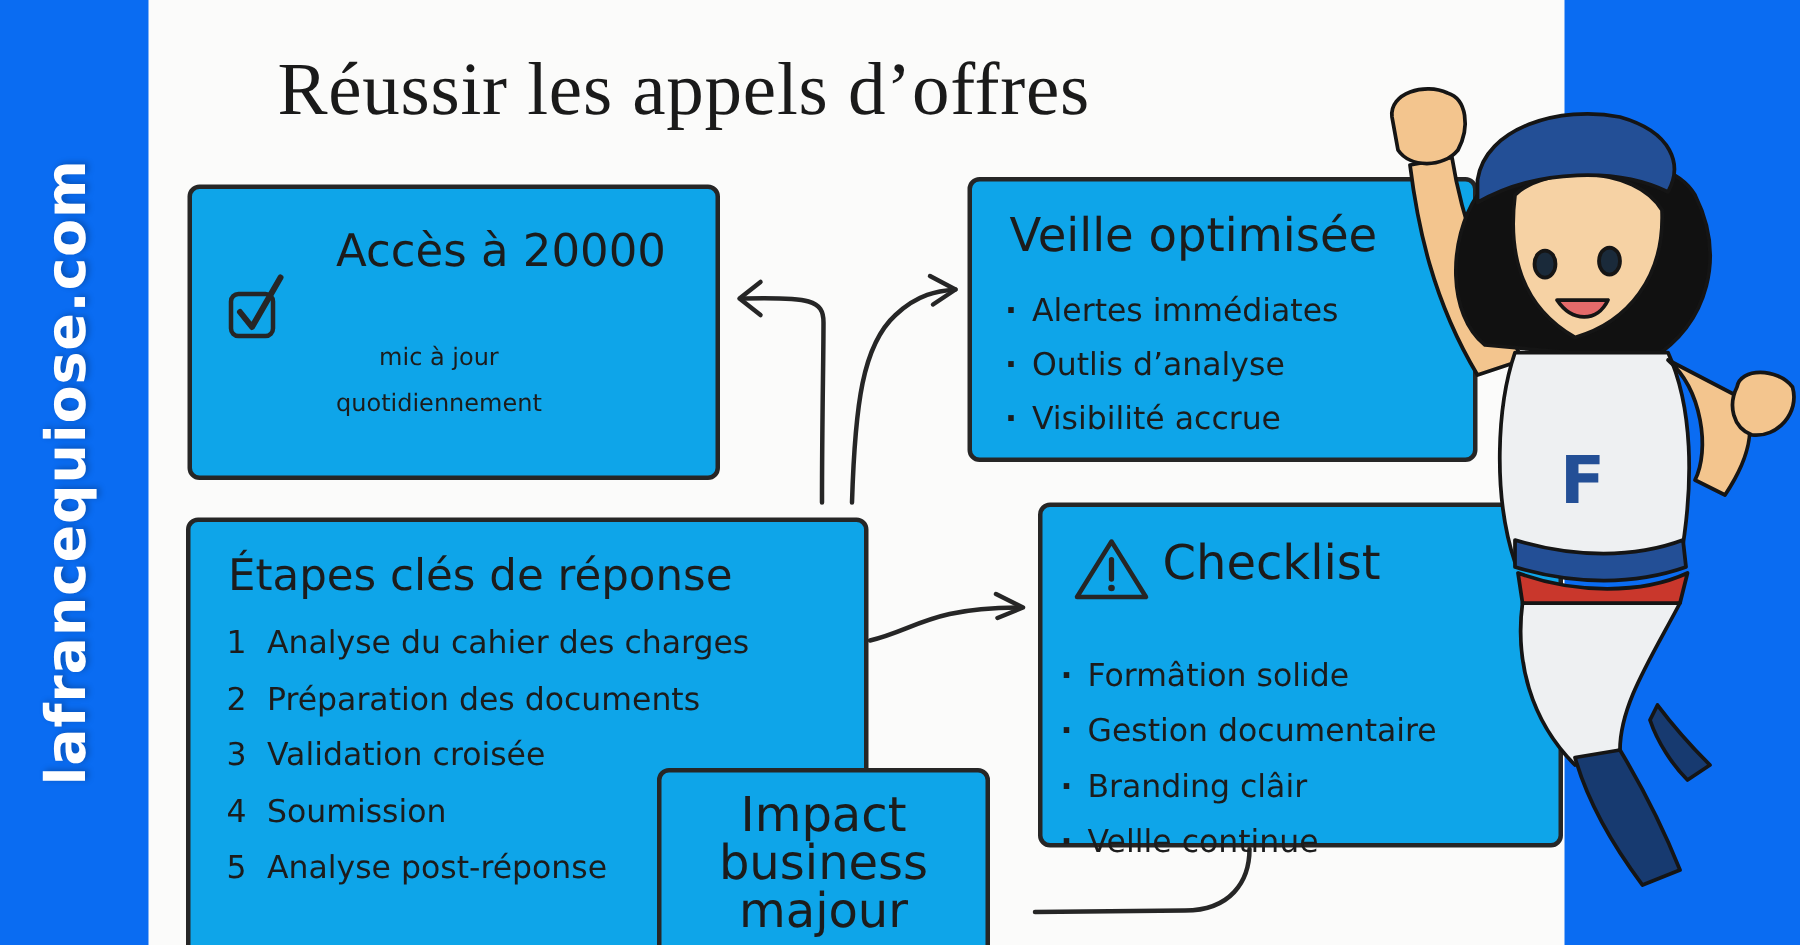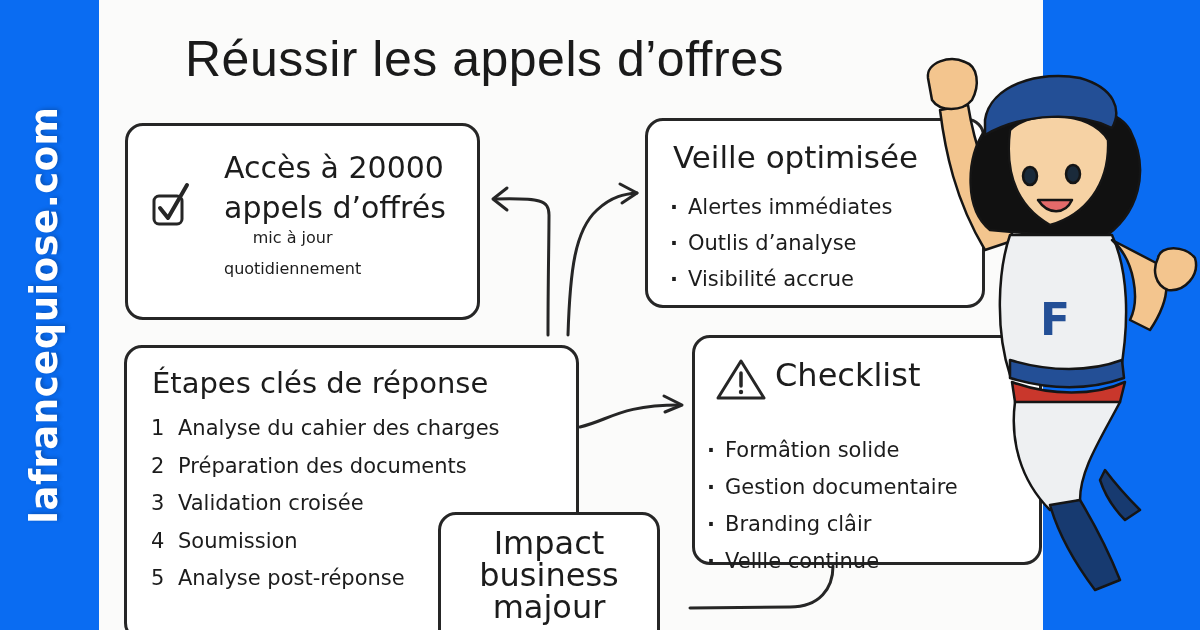--- a/index.html
+++ b/index.html
@@ -26,25 +26,25 @@
       background: #0a6cf2;
     }
     .paper {
       position: absolute; left: 99px; top: 0; width: 944px; height: 630px;
       background: #fbfbfa;
     }
     .hand { font-family: "DejaVu Sans", sans-serif; color: #1c1c1c; }
     .title {
       position: absolute; left: 185px; top: 30px;
       font-size: 50px; letter-spacing: 0.5px; color: #1a1a1a;
-      font-family: Liberation Sans, sans-serif;
+      font-family: Liberation Serif, serif;
     }
     .box {
-      position: absolute; border: 3px solid #262626; border-radius: 18px;
-      background: #ffffff;
+      position: absolute; border: 3px solid #262626; border-radius: 8px;
+      background: #0ea5e9;
     }
     
     #box-access { left: 125px; top: 123px; width: 355px; height: 197px; }
     .checkbox-icon {
       position: absolute; left: 24px; top: 56px; width: 38px; height: 44px;
     }
     .access-h {
       position: absolute; left: 96px; top: 22px; font-size: 30px; line-height: 40px;
       white-space: nowrap;
     }
@@ -111,21 +111,20 @@
   </g>
 </svg>
 
 <div class="box" id="box-access">
   <svg class="checkbox-icon" viewBox="0 0 38 44">
     <rect x="2" y="14" width="28" height="28" rx="5" fill="none" stroke="#262626" stroke-width="3"></rect>
     <path d="M8 26 L16 36 L35 3" fill="none" stroke="#262626" stroke-width="4" stroke-linecap="round" stroke-linejoin="round"></path>
   </svg>
   <div class="access-h hand">
     <div>Accès à 20000</div>
-    <div>appels d’offrés</div>
   </div>
   <div class="access-sub hand">
     <div>mic à jour</div>
     <div>quotidiennement</div>
   </div>
 </div>
 
 <div class="box" id="box-veille">
   <div class="veille-h hand">Veille optimisée</div>
   <ul class="bullets hand" id="veille-list">

